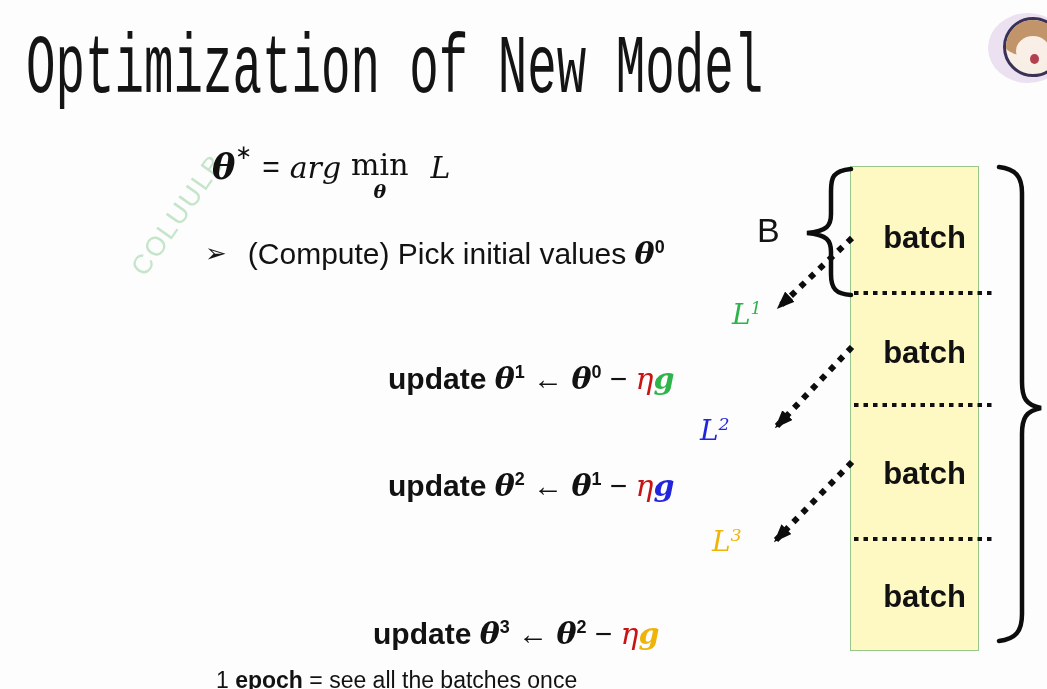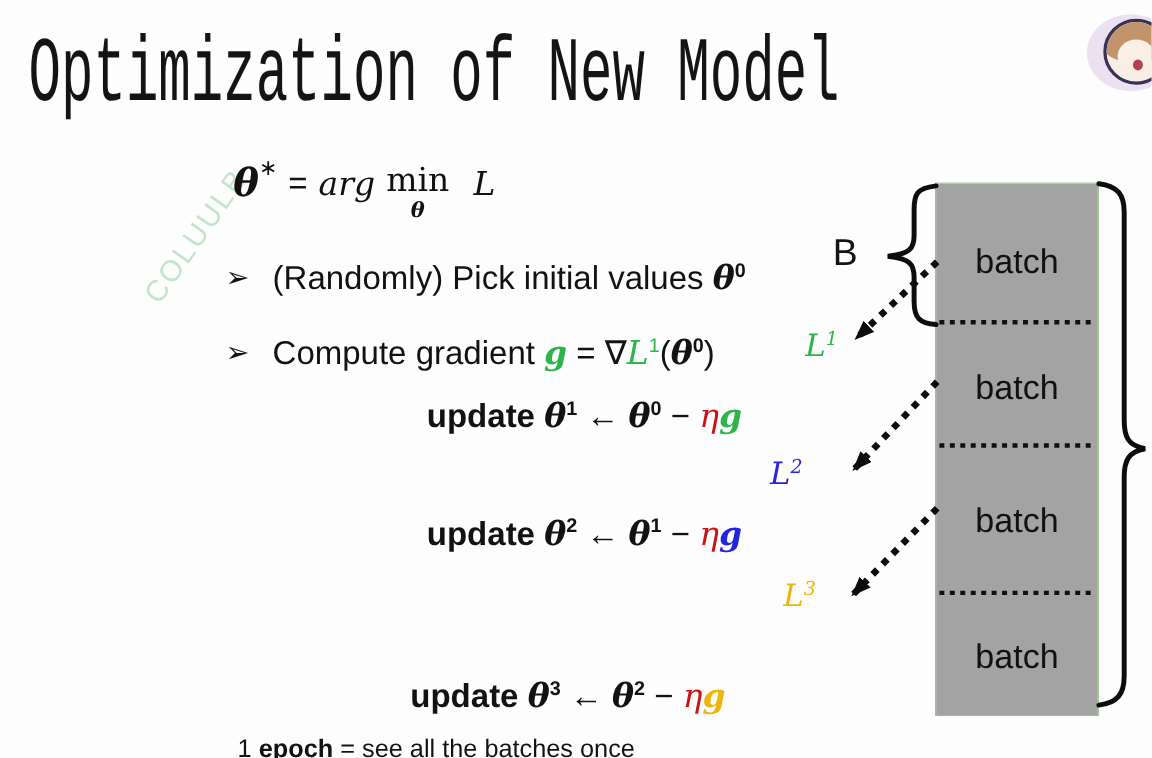--- a/index.html
+++ b/index.html
@@ -29,22 +29,22 @@
   .f-theta{font-size:35px; font-weight:bold;}
   .f-star{font-size:20px; transform:translateY(-6px); display:inline-block;}
   .f-eq{margin:4px 10px 0 10px;}
   .f-arg{margin:4px 8px 0 0;}
   .minstack{display:inline-block; text-align:center; margin:4px 12px 0 2px;}
   .minstack .min{font-family:"DejaVu Serif",serif; font-size:30px; display:block; line-height:1;}
   .minstack .minsub{display:block; font-size:19px; line-height:1; margin-top:2px; font-weight:bold;}
   .f-loss{margin:4px 0 0 10px;}
   
   .batch-box{
-    position:absolute; left:851px; top:167px; width:147px; height:483px;
-    background:#a3a3a3; outline:1px solid #99c789; z-index:1;
+    position:absolute; left:851px; top:167px; width:127px; height:483px;
+    background:#fef9c3; outline:1px solid #99c789; z-index:1;font-weight:bold;
   }
   .batch-label{position:absolute; left:0; width:147px; text-align:center; font-size:31px; color:#111;}
   .b-label{position:absolute; left:757px; top:211px; font-size:34px; color:#141414; z-index:3;}
   .loss-label{position:absolute; font-size:28px; z-index:3;}
   .loss-label sup{font-size:62%;}
   svg.overlay{position:absolute; left:0; top:0; z-index:2; pointer-events:none;}
   
   .avatar{position:absolute; left:988px; top:13px; width:80px; height:70px; border-radius:50%;
     background:#ebe1f1; z-index:4;}
   .avatar-ring{position:absolute; left:15px; top:4px; width:54px; height:54px; border-radius:50%;
@@ -70,23 +70,22 @@
       <span class="f-star">∗</span>
     <span class="f-eq">=</span>
     <span class="mi f-arg">arg</span>
     <span class="minstack">
       <span class="min">min</span>
       <span class="minsub mi">θ</span>
     </span>
     <span class="mi f-loss">L</span>
   </div>
 
-  <div class="line" style="left:205px; top:236px;"><span class="chevron">➢</span><span><span>(Randomly) Pick initial values </span><span class="bold mi">θ</span><sup class="bold">0</sup></span></div>
+  <div class="line" style="left:205px; top:236px;"><span class="chevron">➢</span><span><span>(Compute) Pick initial values </span><span class="bold mi">θ</span><sup class="bold">0</sup></span></div>
 
-  <div class="line" style="left:205px; top:303px;"><span class="chevron">➢</span><span><span>Compute gradient </span><span class="c-green bold mi">g</span><span> = ∇</span><span class="c-green mi">L</span><sup class="c-green">1</sup><span>(</span><span class="bold mi">θ</span><sup class="bold">0</sup><span>)</span></span></div>
 
   <div class="line" style="left:388px; top:361px;"><span><span class="bold">update  </span><span class="bold mi">θ</span><sup class="bold">1</sup><span> ← </span><span class="bold mi">θ</span><sup class="bold">0</sup><span> − </span><span class="c-red mi">η</span><span class="c-green bold mi">g</span></span></div>
 
 
   <div class="line" style="left:388px; top:468px;"><span><span class="bold">update  </span><span class="bold mi">θ</span><sup class="bold">2</sup><span> ← </span><span class="bold mi">θ</span><sup class="bold">1</sup><span> − </span><span class="c-red mi">η</span><span class="c-blue bold mi">g</span></span></div>
 
 
   <div class="line" style="left:373px; top:616px;"><span><span class="bold">update  </span><span class="bold mi">θ</span><sup class="bold">3</sup><span> ← </span><span class="bold mi">θ</span><sup class="bold">2</sup><span> − </span><span class="c-red mi">η</span><span class="c-gold bold mi">g</span></span></div>
 
   <div class="line" style="left:216px; top:667px; font-size:23px;"><span><span>1 </span><span class="bold">epoch</span><span> = see all the batches once</span></span></div>

